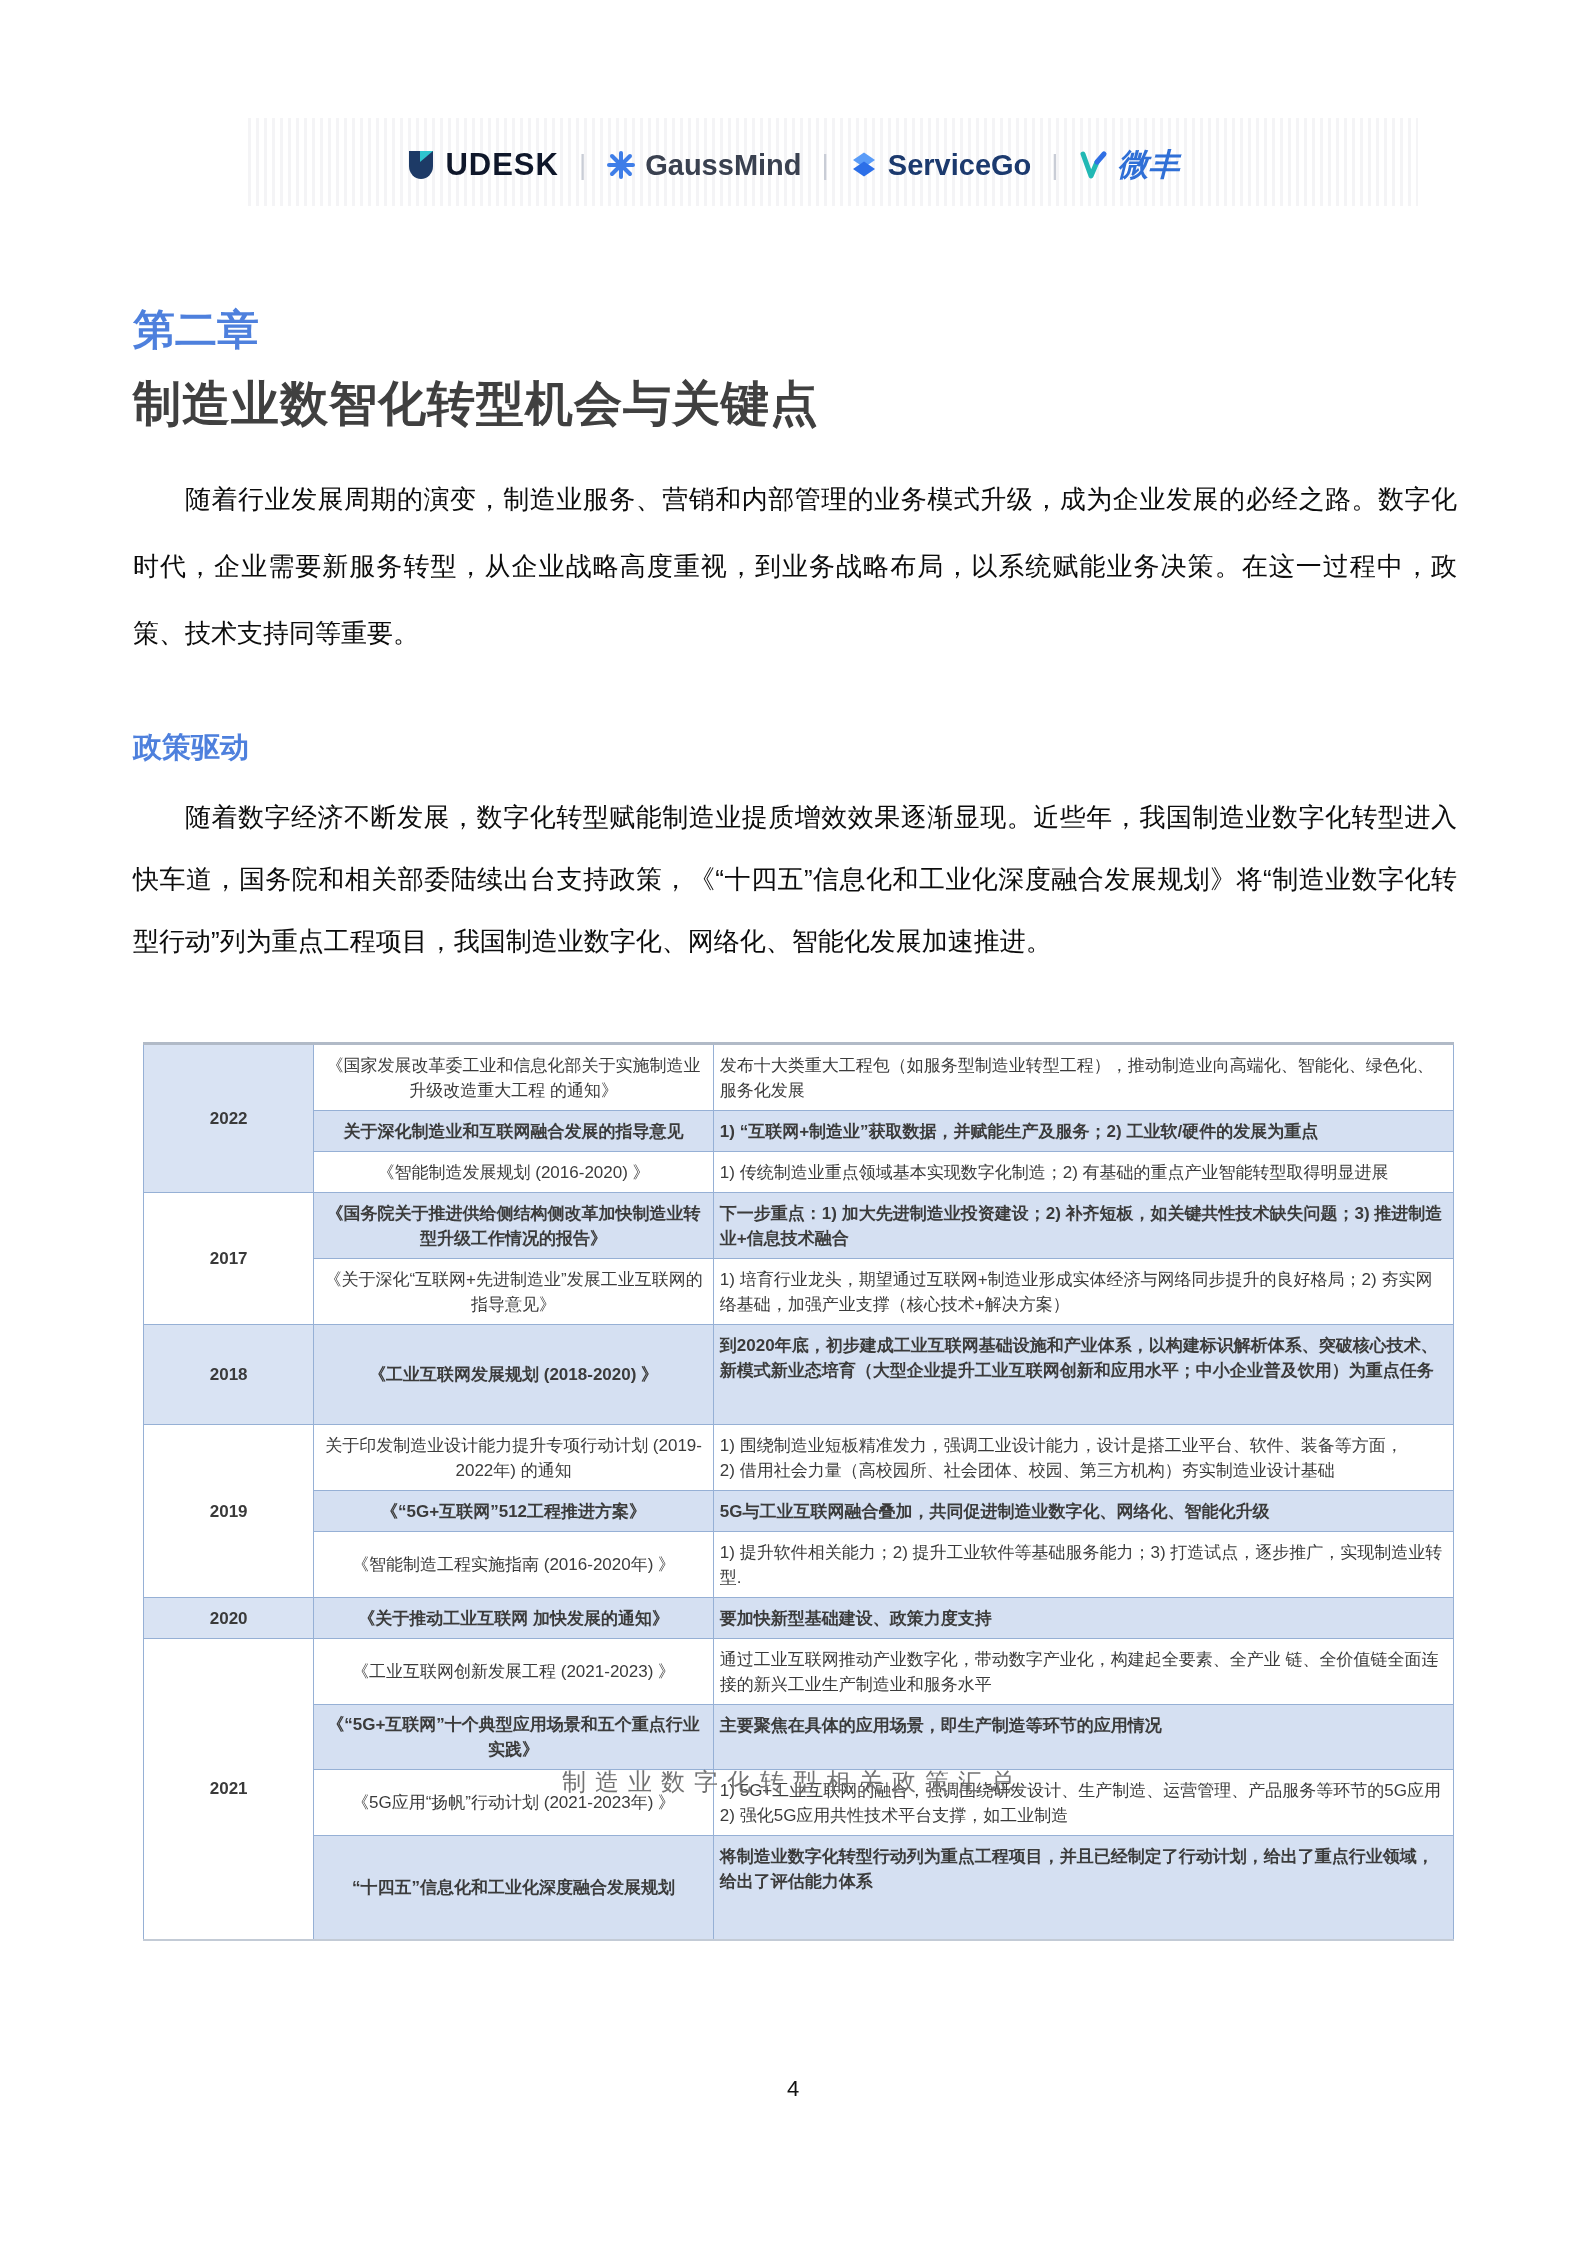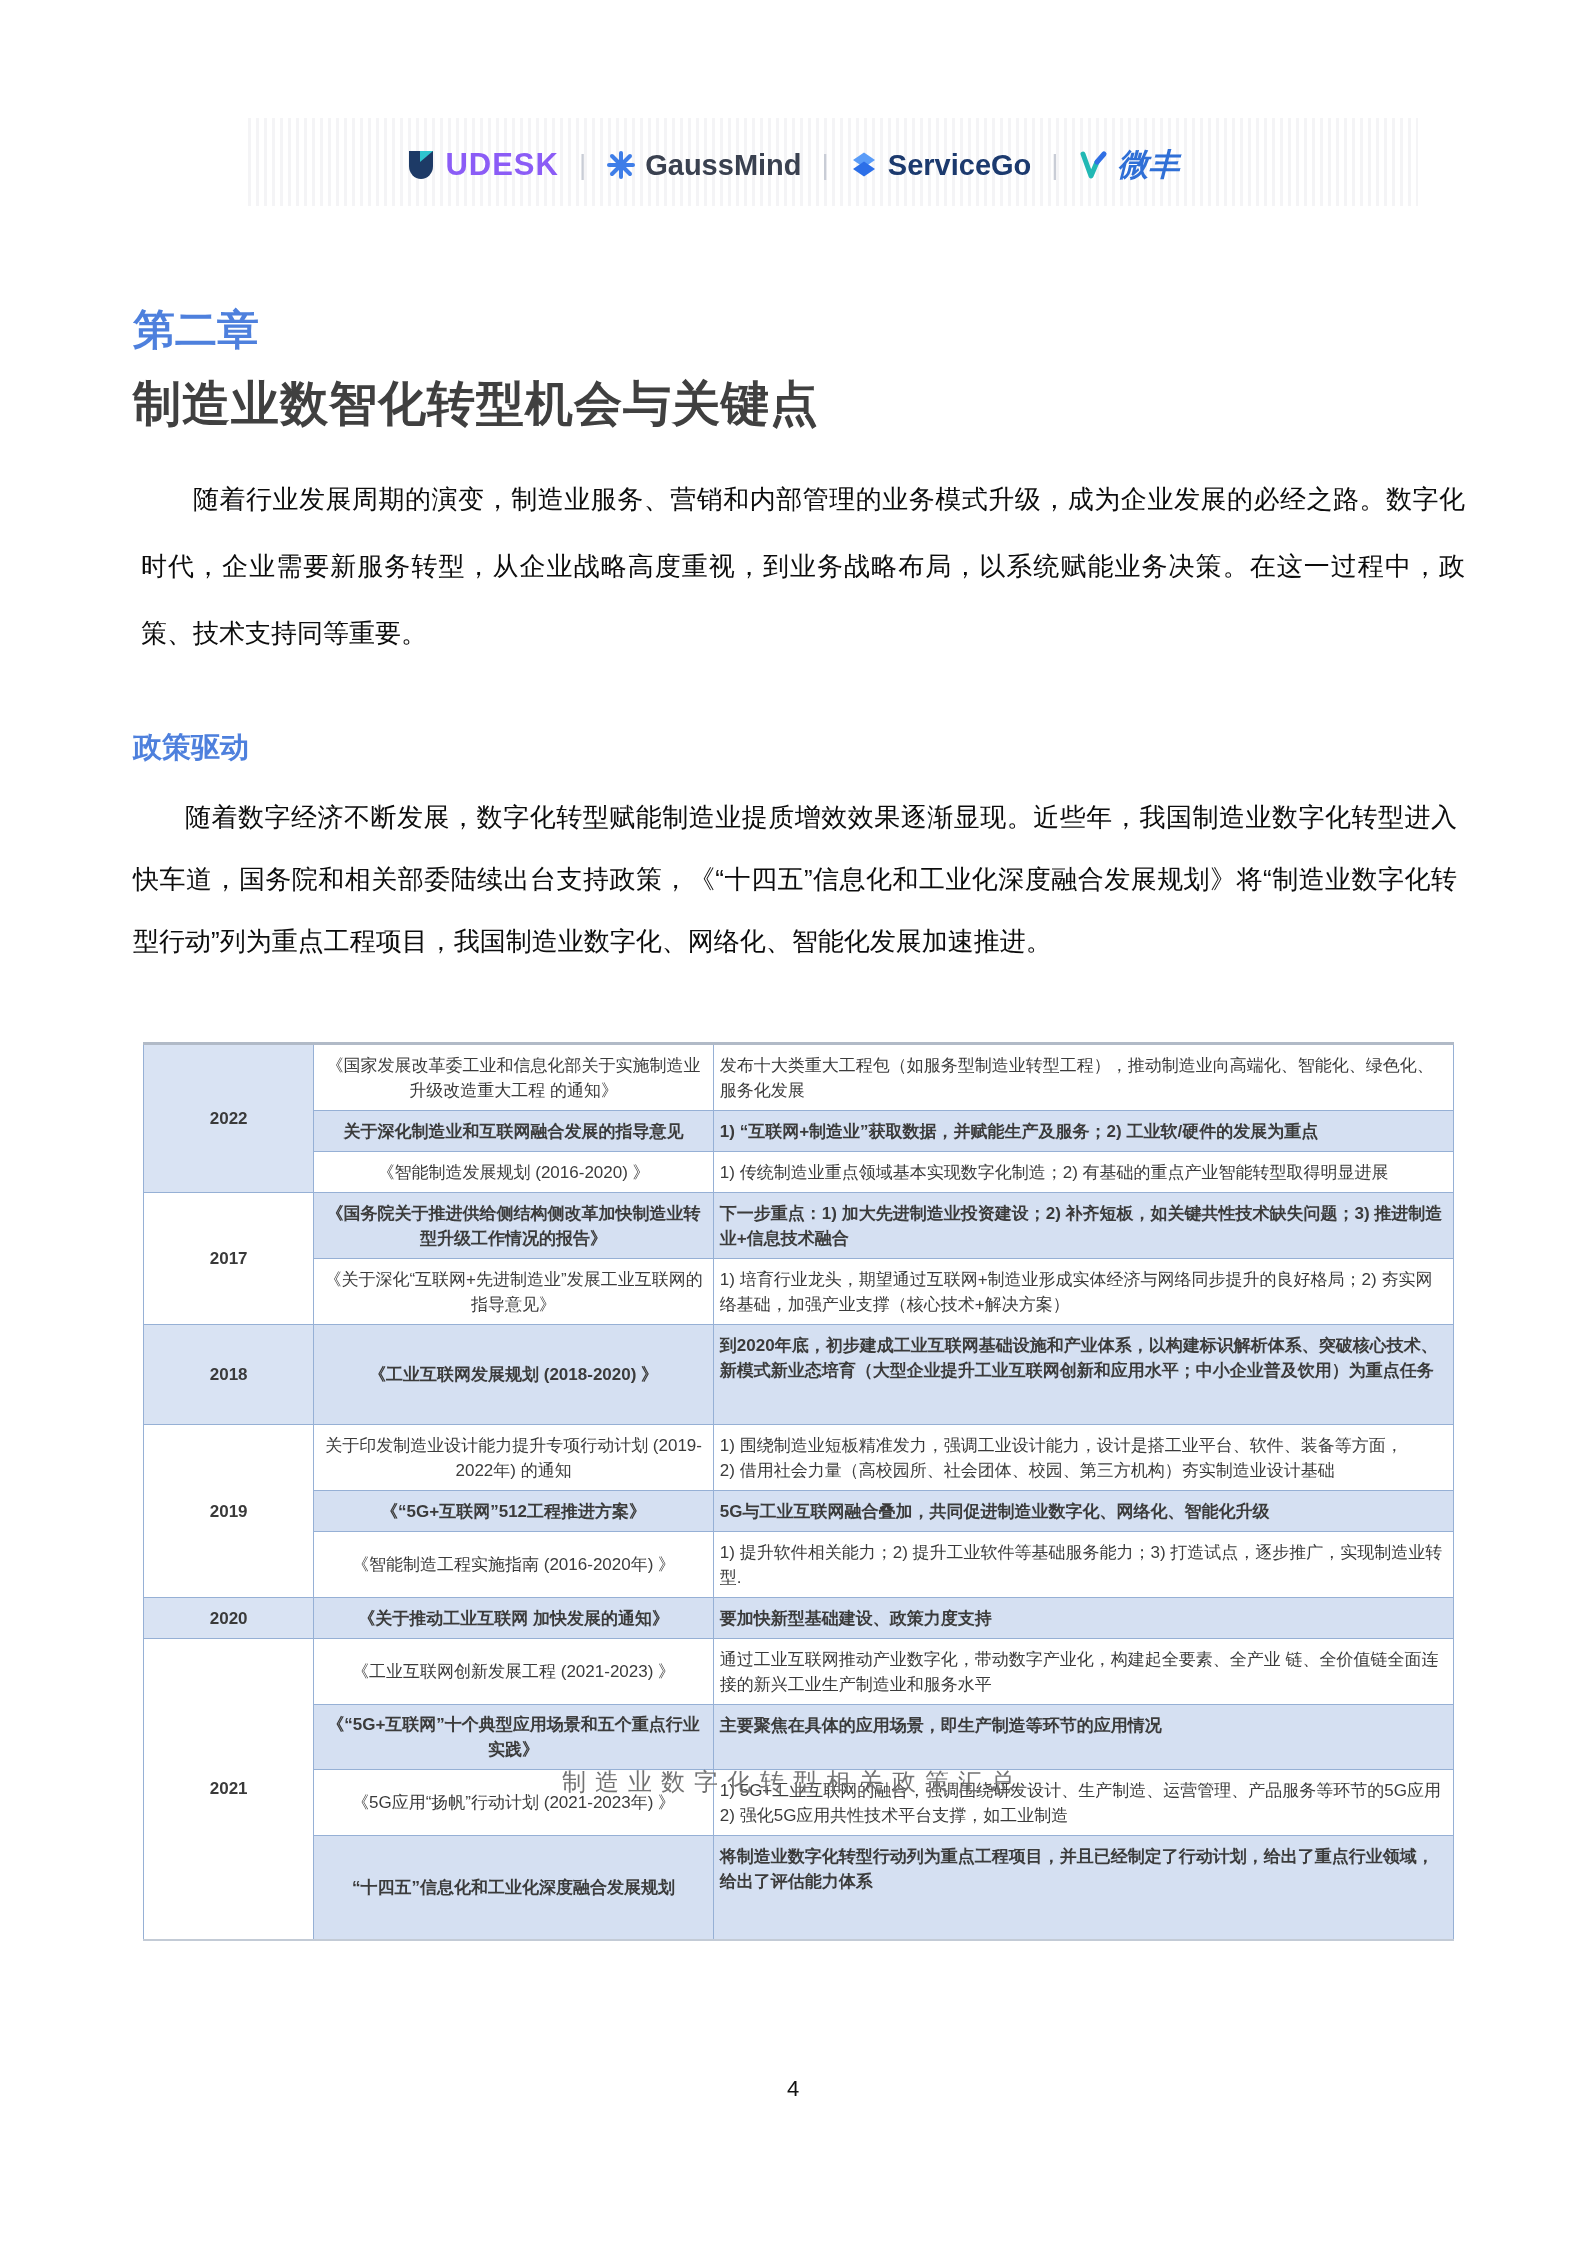--- a/index.html
+++ b/index.html
@@ -14,39 +14,39 @@
     background:repeating-linear-gradient(90deg,#f4f4f6 0 3px,#ffffff 3px 8px);
   }
   
   .logo-row {
     position:absolute; top:144px; left:0; width:100%;
     display:flex; justify-content:center; align-items:center; gap:20px;
   }
   .logo { display:flex; align-items:center; gap:9px; }
   .logo svg { display:block; }
   .logo-sep { color:#c9cdd6; font-size:28px; font-weight:300; }
-  .w-udesk   { font-size:31px; font-weight:bold; color:#8b5cf6; letter-spacing:1px; }
+  .w-udesk   { font-size:31px; font-weight:bold; color:#0f172a; letter-spacing:1px; }
   .w-gauss   { font-size:29px; font-weight:600; color:#3a4150; }
   .w-service { font-size:29px; font-weight:bold; color:#1c3a6e; }
   .w-weifeng { font-size:31px; font-weight:bold; color:#2f6fd6; font-style:italic; }
 
   .chapter-label {
     position:absolute; left:133px; top:302px;
     font-size:42px; font-weight:bold; color:#4e80dd;
   }
   .doc-title {
     position:absolute; left:133px; top:372px;
     font-size:48px; font-weight:900; color:#404040; letter-spacing:1px;
   }
   .para {
     position:absolute; left:133px; width:1324px;
     font-size:26px; line-height:67px; text-align:justify;
     text-indent:2em; color:#0c0c0c;
   }
-  .para-intro  { top:466px;margin-left:8px; }
+  .para-intro  { top:466px; }
   .section-title {
     position:absolute; left:133px; top:728px;
     font-size:29px; font-weight:bold; color:#4e80dd;
   }
   .para-policy { top:786px; line-height:62px; }
 
   
   .policy-table {
     position:absolute; left:143px; top:1042px; width:1311px;
     border-collapse:collapse; table-layout:fixed;

